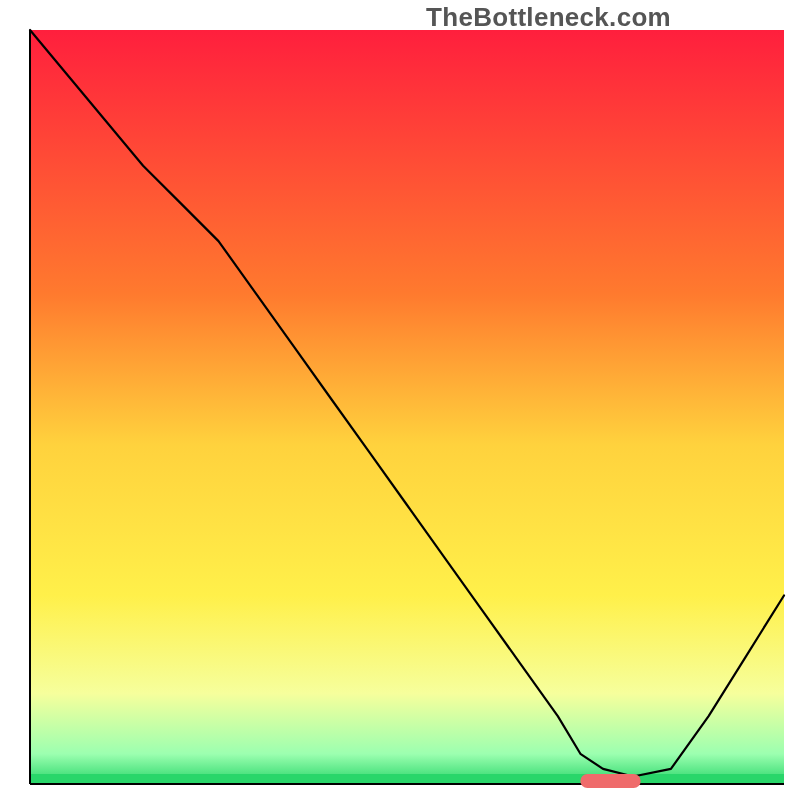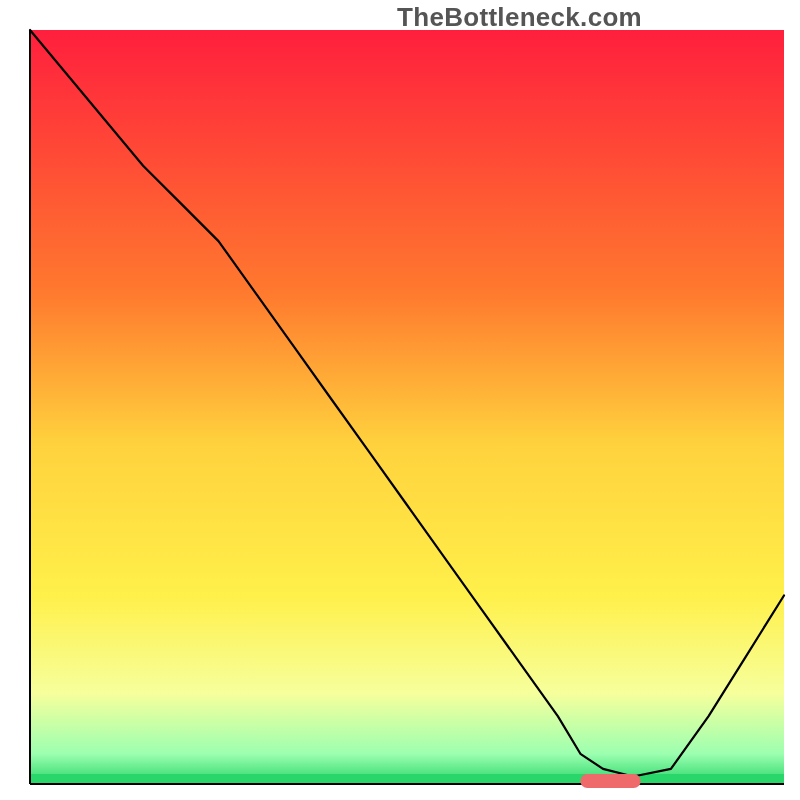--- a/index.html
+++ b/index.html
@@ -7,20 +7,21 @@
     padding: 0;
     width: 800px;
     height: 800px;
     background: #fff;
     font-family: Arial, Helvetica, sans-serif;
   }
   .chart-container {
     position: relative;
     width: 656px;
     height: 800px;
+    padding-left: 29px;
   }
   .watermark {
     position: absolute;
     top: 2px;
     right: 14px;
     font-size: 26px;
     font-weight: 600;
     color: #555;
     letter-spacing: 0.3px;
   }

